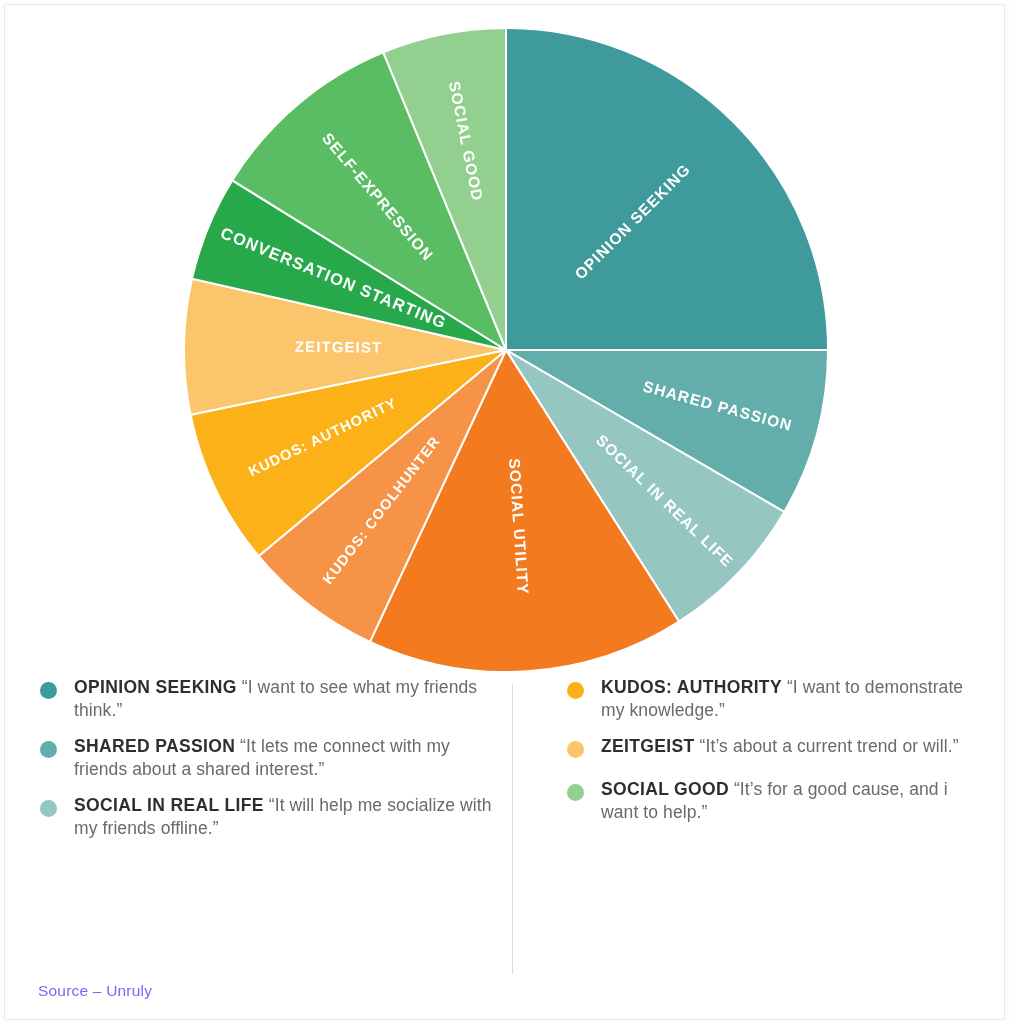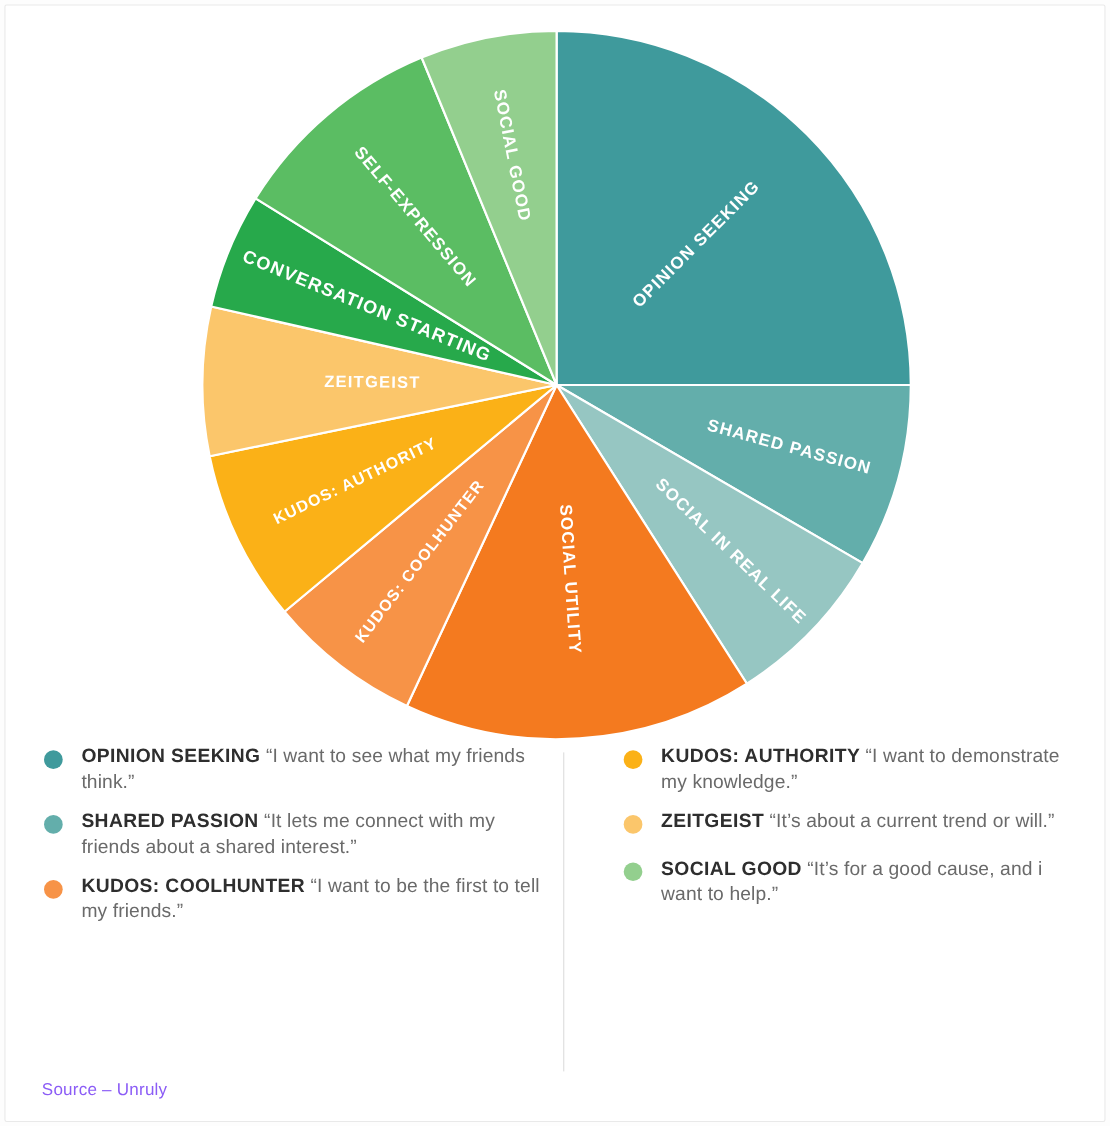--- a/index.html
+++ b/index.html
@@ -134,22 +134,22 @@
     <div class="legend-col" id="legend-col-left">
         <div class="legend-item">
           <span class="legend-dot" style="background: rgb(63, 154, 156);"></span>
           <div class="legend-text"><span class="legend-term">OPINION SEEKING</span><span class="legend-quote"> “I want to see what my friends think.”</span></div>
         </div>
         <div class="legend-item">
           <span class="legend-dot" style="background: rgb(99, 174, 171);"></span>
           <div class="legend-text"><span class="legend-term">SHARED PASSION</span><span class="legend-quote"> “It lets me connect with my friends about a shared interest.”</span></div>
         </div>
         <div class="legend-item">
-          <span class="legend-dot" style="background: rgb(247, 147, 71);"></span>
-          <div class="legend-text"><span class="legend-term">KUDOS: COOLHUNTER</span><span class="legend-quote"> “I want to be the first to tell my friends.”</span></div>
+          <span class="legend-dot" style="background: rgb(150, 198, 194);"></span>
+          <div class="legend-text"><span class="legend-term">SOCIAL IN REAL LIFE</span><span class="legend-quote"> “It will help me socialize with my friends offline.”</span></div>
         </div>
       </div>
 
     <div class="legend-col" id="legend-col-right">
         <div class="legend-item">
           <span class="legend-dot" style="background: rgb(251, 177, 23);"></span>
           <div class="legend-text"><span class="legend-term">KUDOS: AUTHORITY</span><span class="legend-quote"> “I want to demonstrate my knowledge.”</span></div>
         </div>
         <div class="legend-item">
           <span class="legend-dot" style="background: rgb(251, 198, 107);"></span>

